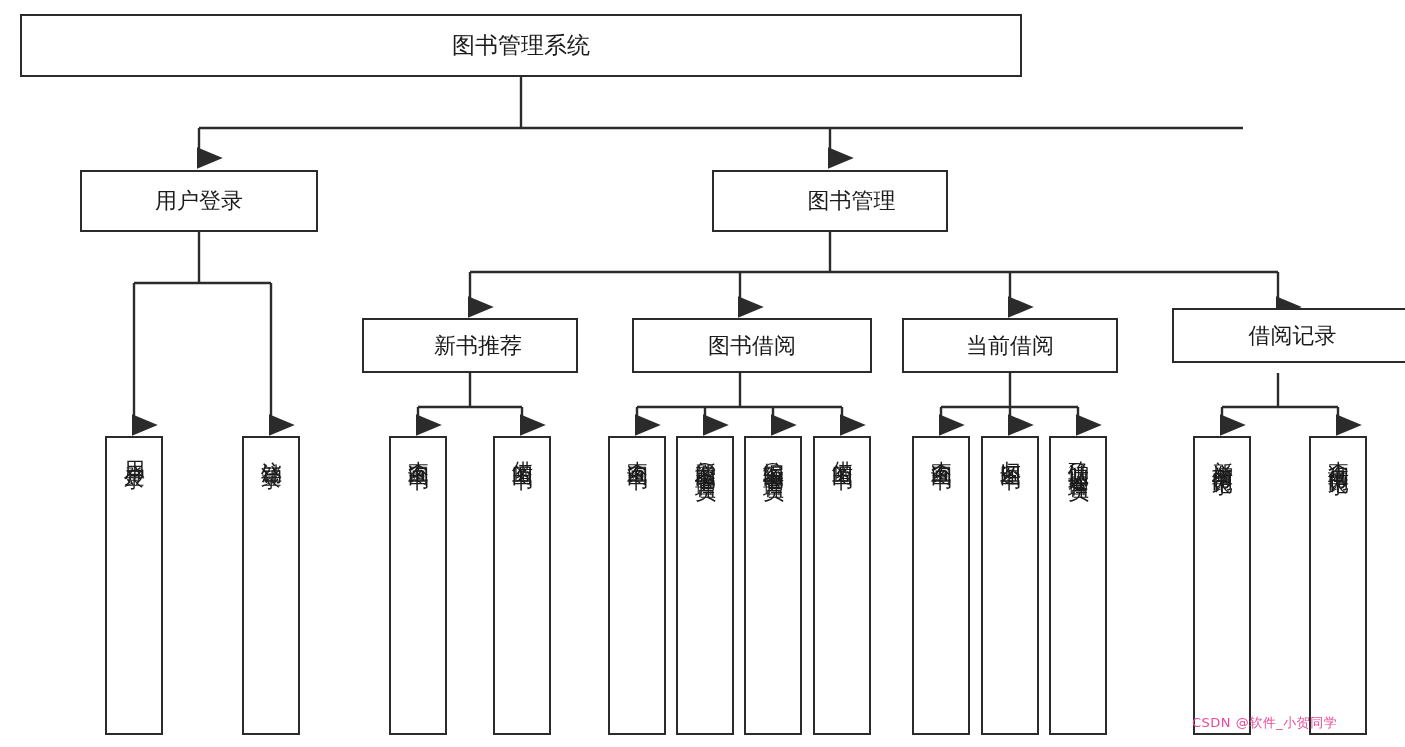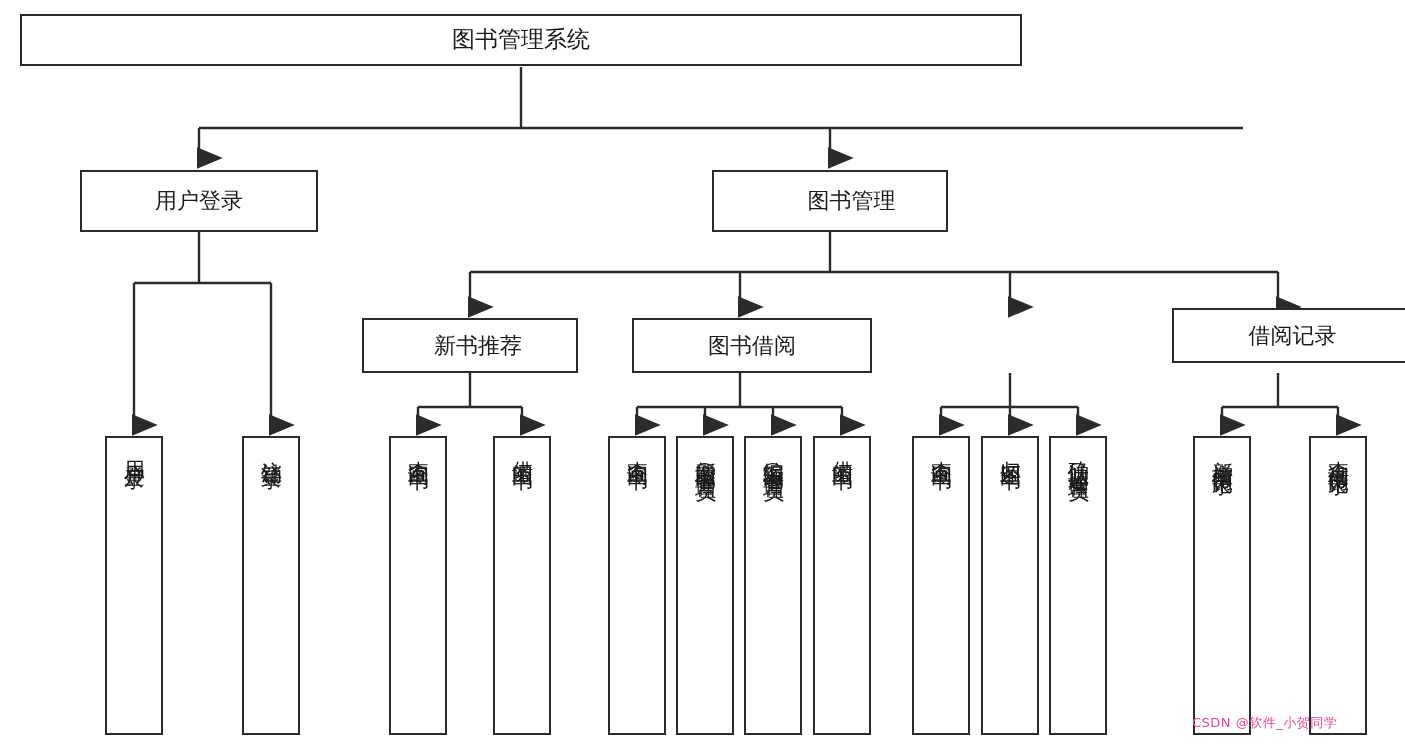--- a/index.html
+++ b/index.html
@@ -122,40 +122,43 @@
       <path d="M 1010 407 L 1010 425" marker-end="url(#arrow)"></path>
       <path d="M 1078 407 L 1078 425" marker-end="url(#arrow)"></path>
 
       <path d="M 1278 373 L 1278 407"></path>
       <path d="M 1222 407 L 1338 407"></path>
       <path d="M 1222 407 L 1222 425" marker-end="url(#arrow)"></path>
       <path d="M 1338 407 L 1338 425" marker-end="url(#arrow)"></path>
     </g>
   </svg>
 
-  <div class="node horiz root" style="left:20px; top:14px; width:1002px; height:52px;">
+  <div class="node horiz root" style="left:20px; top:14px; width:1002px; height:63px;">
     <span class="node-label">图书管理系统</span>
   </div>
 
   <div class="node horiz" style="left:80px; top:170px; width:238px; height:62px;">
     <span class="node-label">用户登录</span>
   </div>
 
   <div class="node horiz" style="left:712px; top:170px; width:236px; height:62px;padding-left:43px;">
     <span class="node-label">图书管理</span>
   </div>
 
   <div class="node horiz" style="left:362px; top:318px; width:216px; height:55px;padding-left:16px;">
     <span class="node-label">新书推荐</span>
   </div>
 
   <div class="node horiz" style="left:632px; top:318px; width:240px; height:55px;">
     <span class="node-label">图书借阅</span>
   </div>
 
+  <div class="node horiz" style="left:902px; top:318px; width:216px; height:55px;">
+    <span class="node-label">当前借阅</span>
+  </div>
 
   <div class="node horiz" style="left:1172px; top:308px; width:241px; height:55px;font-family:Liberation Serif, serif;">
     <span class="node-label">借阅记录</span>
   </div>
 
   <div class="node vert" style="left:105px; top:436px; width:58px; height:299px;">
     <span class="node-label">用户登录</span>
   </div>
   <div class="node vert" style="left:242px; top:436px; width:58px; height:299px;">
     <span class="node-label">注销登录</span>

